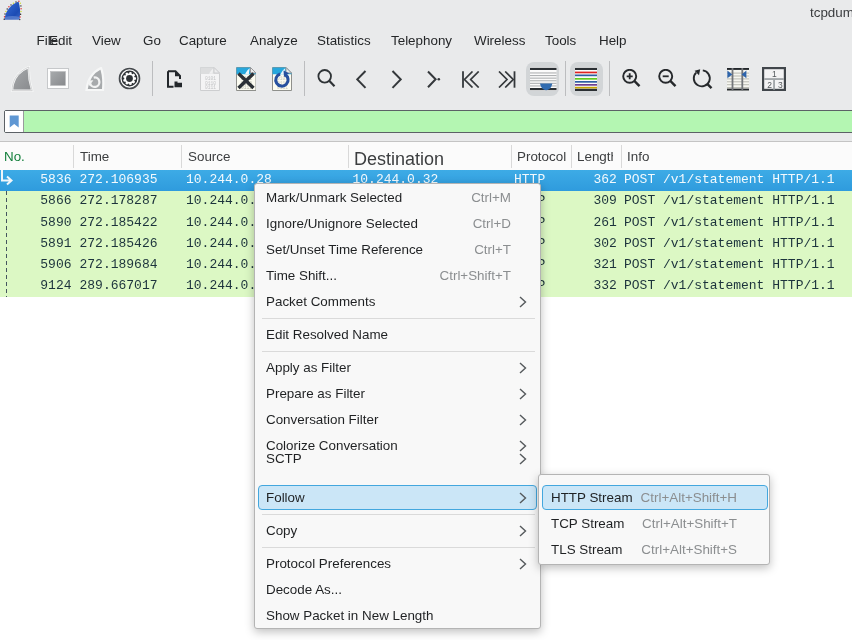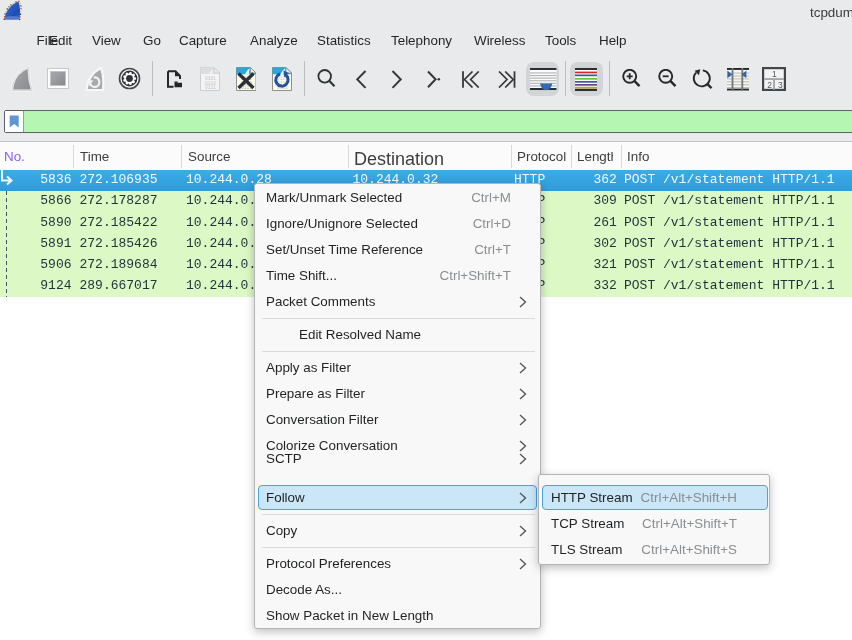--- a/index.html
+++ b/index.html
@@ -280,21 +280,21 @@
 <div class="abs" style="left:4px;top:110px;width:852px;height:23px;border:1px solid #5c6166;border-radius:2px;background:#b4f6b2;box-sizing:border-box;">
   <div class="abs" style="left:0;top:0;width:18px;height:21px;background:#fff;border-right:1px solid #9a9b9d;">
     <svg width="18" height="21" viewBox="0 0 18 21">
       <path d="M4.7,4.5 h9 v12 l-4.5,-3.6 l-4.5,3.6 z" fill="#5f97d3"></path>
     </svg>
   </div>
 </div>
 
 <div class="abs" style="left:0;top:141px;width:852px;height:1px;background:#c4c4c4;"></div>
 <div class="abs" style="left:0;top:142px;width:852px;height:28px;background:#fbfbfb;"></div>
-<div class="abs" style="left:4px;top:149px;font-size:13.4px;color:#8b5cf6;">No.</div>
+<div class="abs" style="left:4px;top:149px;font-size:13.4px;color:#15803d;">No.</div>
 <div class="abs" style="left:80px;top:149px;font-size:13.4px;color:#3c3e40;">Time</div>
 <div class="abs" style="left:188px;top:149px;font-size:13.4px;color:#3c3e40;">Source</div>
 <div class="abs" style="left:354px;top:149px;font-size:18px;color:#3c3e40;">Destination</div>
 <div class="abs" style="left:517px;top:149px;font-size:13.4px;color:#3c3e40;">Protocol</div>
 <div class="abs" style="left:577px;top:149px;width:36px;overflow:hidden;font-size:13.4px;color:#3c3e40;">Length</div>
 <div class="abs" style="left:627px;top:149px;font-size:13.4px;color:#3c3e40;">Info</div>
 <div class="hdrline" style="left:73px;"></div>
 <div class="hdrline" style="left:181px;"></div>
 <div class="hdrline" style="left:348px;"></div>
 <div class="hdrline" style="left:511px;"></div>
@@ -324,21 +324,21 @@
      box-shadow:0 3px 10px rgba(0,0,0,0.25);"></div>
 <div id="menuitems">
   <div class="mi" style="top:185px;">Mark/Unmark Selected<span class="sc">Ctrl+M</span></div>
   <div class="mi" style="top:211px;">Ignore/Unignore Selected<span class="sc">Ctrl+D</span></div>
   <div class="mi" style="top:237px;">Set/Unset Time Reference<span class="sc">Ctrl+T</span></div>
   <div class="mi" style="top:263px;">Time Shift...<span class="sc">Ctrl+Shift+T</span></div>
   <div class="mi" style="top:289px;">Packet Comments<svg class="arr" width="9" height="14" viewBox="0 0 9 14">
         <path d="M2,2 L7.5,7 L2,12" stroke="#55595c" stroke-width="1.4" fill="none"></path>
       </svg></div>
   <div class="sep" style="top:318px;"></div>
-  <div class="mi" style="top:322px;margin-left:33px;">Edit Resolved Name</div>
+  <div class="mi" style="top:322px;">Edit Resolved Name</div>
   <div class="sep" style="top:351px;"></div>
   <div class="mi" style="top:355px;">Apply as Filter<svg class="arr" width="9" height="14" viewBox="0 0 9 14">
         <path d="M2,2 L7.5,7 L2,12" stroke="#55595c" stroke-width="1.4" fill="none"></path>
       </svg></div>
   <div class="mi" style="top:381px;">Prepare as Filter<svg class="arr" width="9" height="14" viewBox="0 0 9 14">
         <path d="M2,2 L7.5,7 L2,12" stroke="#55595c" stroke-width="1.4" fill="none"></path>
       </svg></div>
   <div class="mi" style="top:407px;">Conversation Filter<svg class="arr" width="9" height="14" viewBox="0 0 9 14">
         <path d="M2,2 L7.5,7 L2,12" stroke="#55595c" stroke-width="1.4" fill="none"></path>
       </svg></div>

